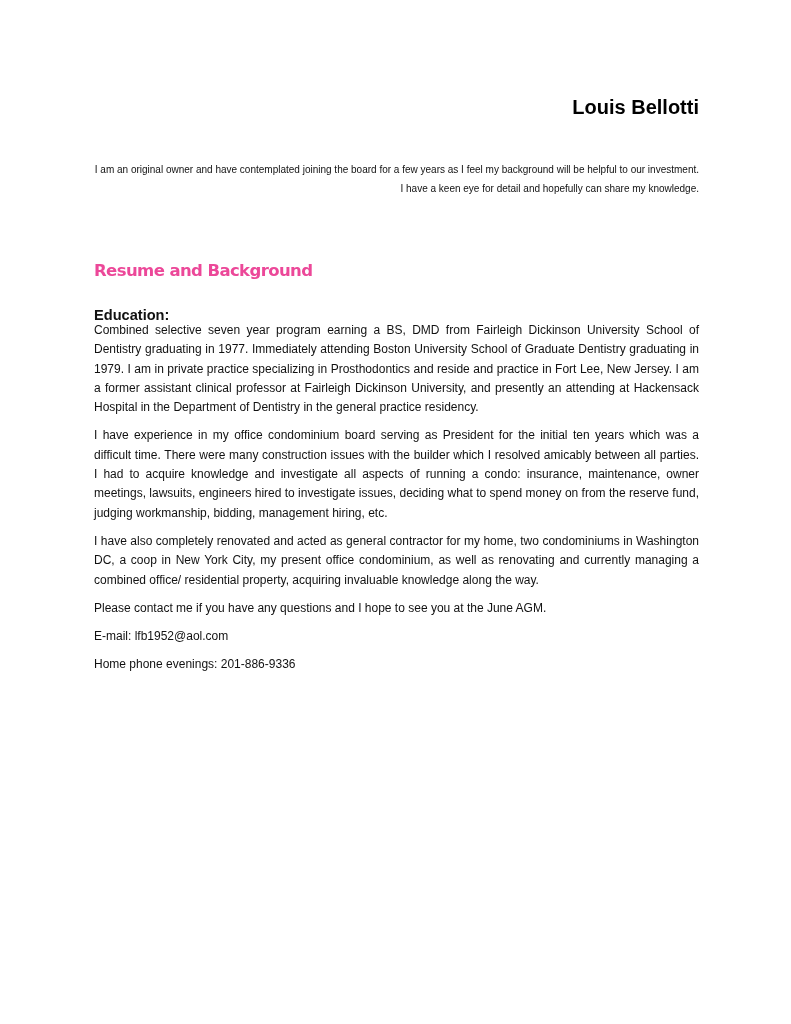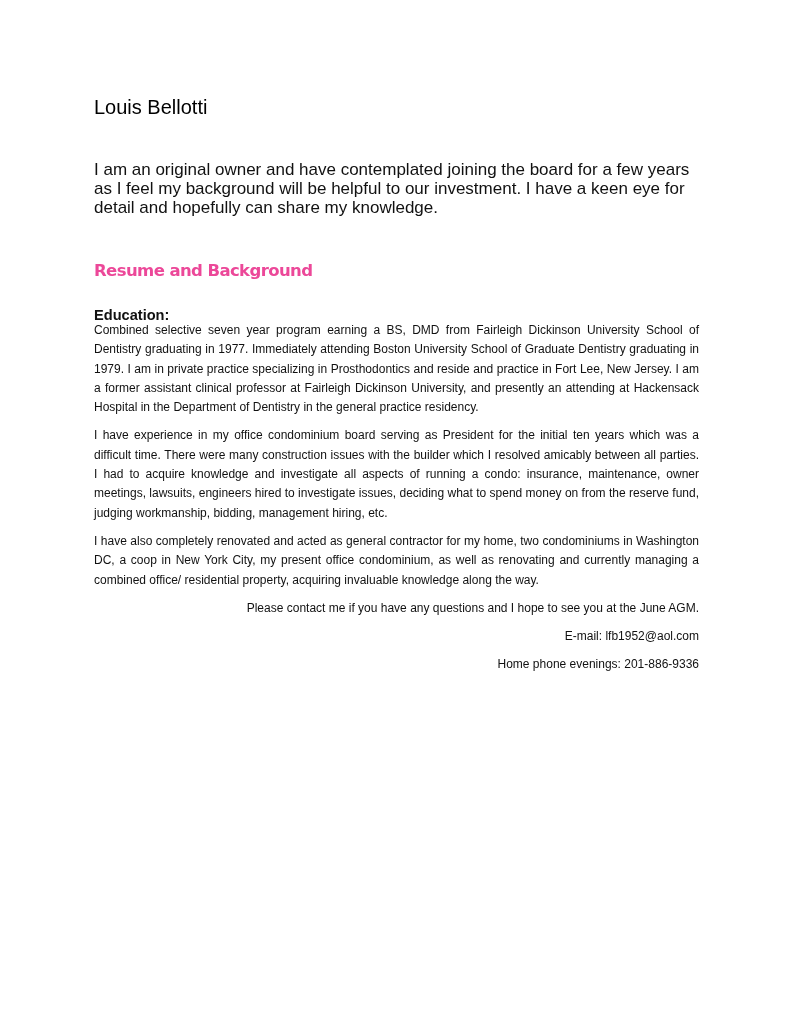--- a/index.html
+++ b/index.html
@@ -19,35 +19,36 @@
       position: absolute;
       left: 94px;
       top: 0;
       width: 605px;
     }
     .title {
       position: absolute;
       left: 0;
       top: 94px;
       width: 605px;
-      text-align: left;
-      font-weight: normal;
+      text-align: right;
+      font-weight: bold;
       font-size: 20px;
       line-height: 26px;
       margin: 0;
       color: #000;
     }
     .intro {
       position: absolute;
       left: 0;
       top: 160px;
       width: 605px;
-      font-size: 17px;
+      font-size: 10px;
       line-height: 19.2px;
       margin: 0;
+      text-align: right;
     }
     .section-heading {
       position: absolute;
       left: 0;
       top: 260px;
       font-family: "DejaVu Sans", sans-serif;
       font-weight: bold;
       font-size: 16.5px;
       line-height: 22px;
       letter-spacing: -0.6px;
@@ -69,21 +70,21 @@
       top: 321px;
       width: 605px;
     }
     .para {
       font-size: 12px;
       line-height: 19.3px;
       margin: 0 0 9px 0;
       text-align: justify;
     }
     .para.left {
-      text-align: right;
+      text-align: left;
     }
   </style>
 </head>
 <body>
 
 <div class="page">
   <h1 class="title">Louis Bellotti</h1>
 
   <p class="intro">I am an original owner and have contemplated joining the board for a few years as I feel my background will be helpful to our investment. I have a keen eye for detail and hopefully can share my knowledge.</p>
 

